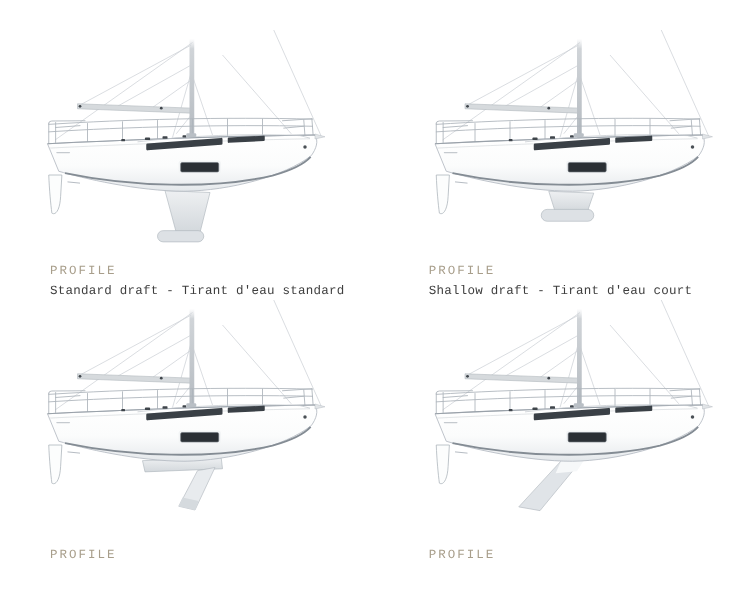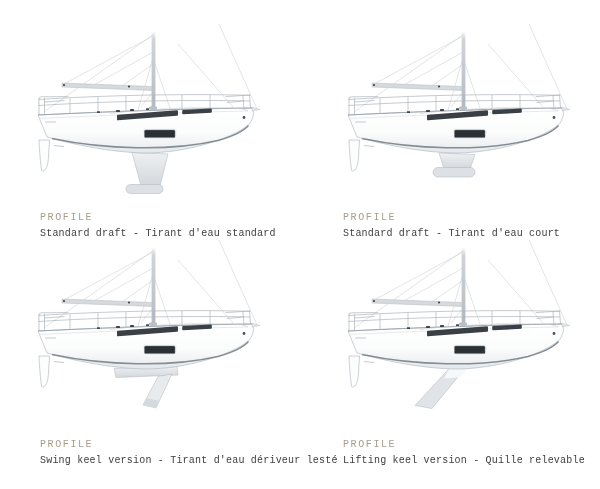--- a/index.html
+++ b/index.html
@@ -140,39 +140,37 @@
     </figcaption>
   </figure>
 
   <figure class="card col2 row1" id="card-tr" style="margin:0">
     <svg class="boat-svg" viewBox="0 0 250 190" role="img" aria-label="sailboat-profile-shallow-fin-keel-with-bulb">
       <use href="#keel-shallow"></use>
       <use href="#boat"></use>
     </svg>
     <figcaption class="caption-block">
       <div class="eyebrow">PROFILE</div>
-      <div class="caption">Standard draft - Tirant d'eau court</div>
+      <div class="caption">Shallow draft - Tirant d'eau court</div>
     </figcaption>
   </figure>
 
   <figure class="card col1 row2" id="card-bl" style="margin:0">
     <svg class="boat-svg" viewBox="0 0 250 190" role="img" aria-label="sailboat-profile-swing-keel-lowered">
       <use href="#keel-swing"></use>
       <use href="#boat"></use>
     </svg>
     <figcaption class="caption-block">
       <div class="eyebrow">PROFILE</div>
-      <div class="caption">Swing keel version - Tirant d'eau dériveur lesté</div>
     </figcaption>
   </figure>
 
   <figure class="card col2 row2" id="card-br" style="margin:0">
     <svg class="boat-svg" viewBox="0 0 250 190" role="img" aria-label="sailboat-profile-lifting-keel-lowered">
       <use href="#keel-lifting"></use>
       <use href="#boat"></use>
     </svg>
     <figcaption class="caption-block">
       <div class="eyebrow">PROFILE</div>
-      <div class="caption">Lifting keel version - Quille relevable</div>
     </figcaption>
   </figure>
 
 </div>
 
 </body></html>

